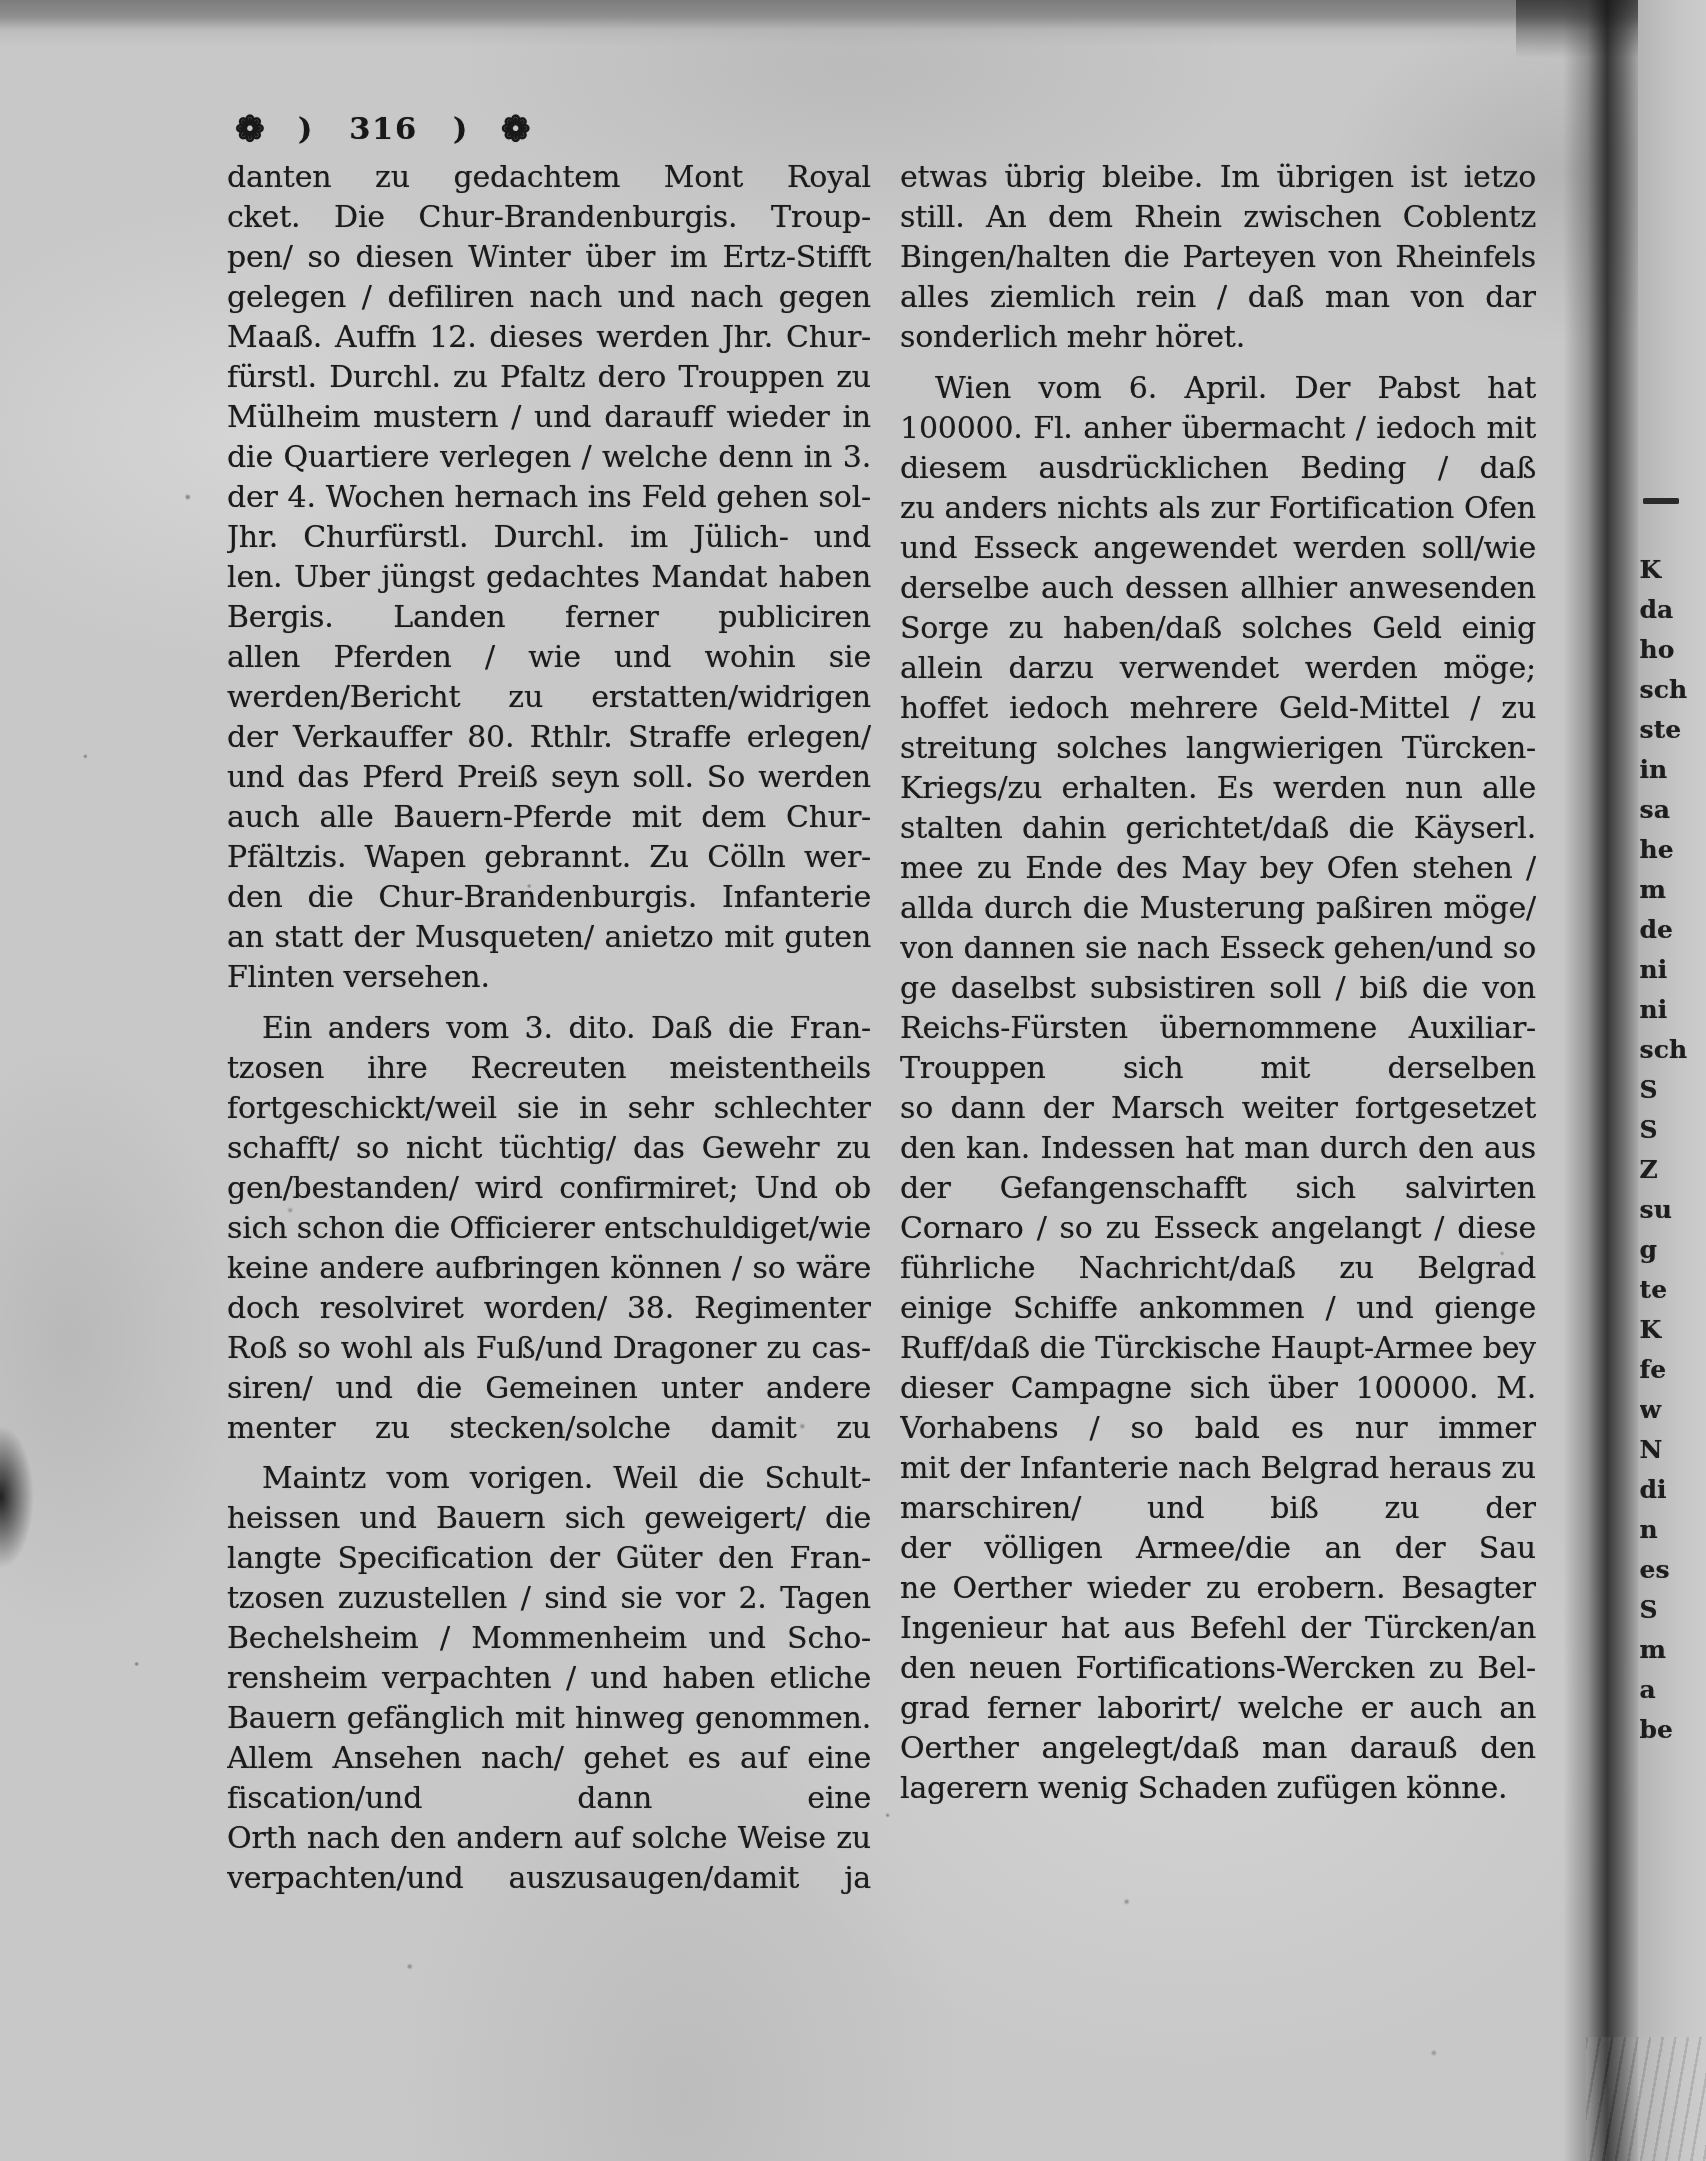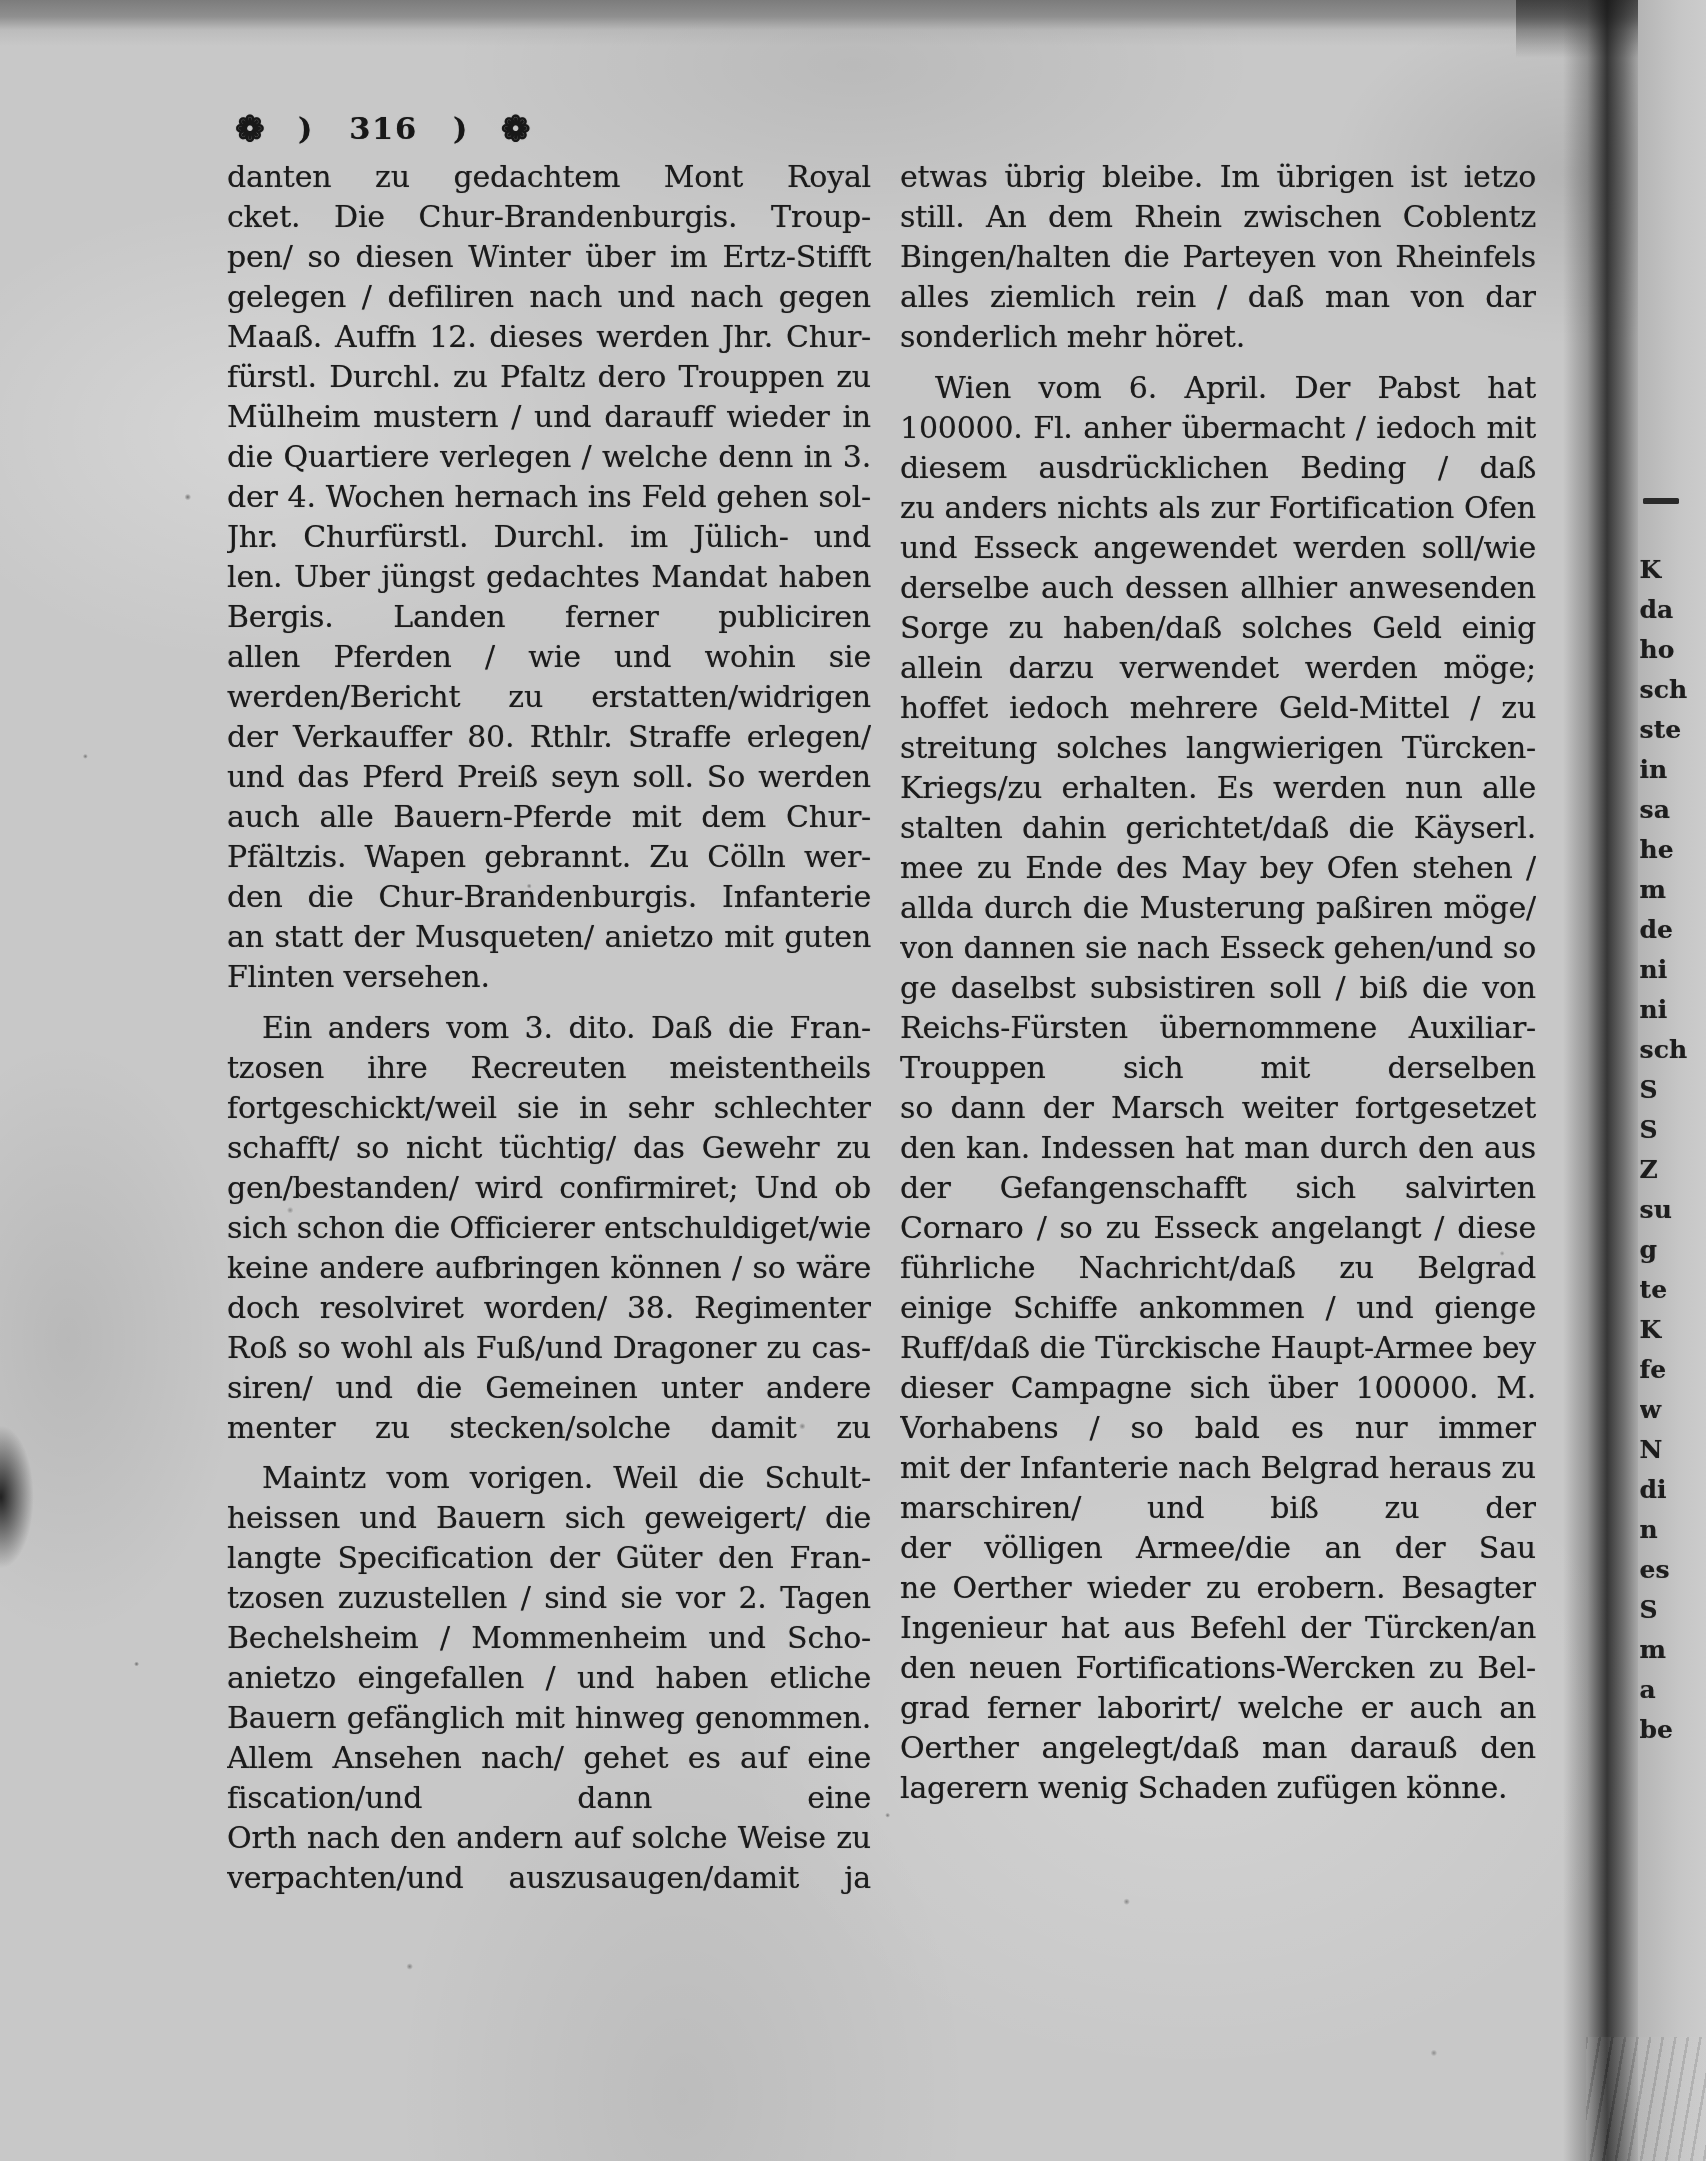--- a/index.html
+++ b/index.html
@@ -154,21 +154,21 @@
         <div class="line">Roß so wohl als Fuß/und Dragoner zu cas-</div>
         <div class="line">siren/ und die Gemeinen unter andere Regi-</div>
         <div class="line last">menter zu stecken/solche damit zu completirn.</div>
       </div>
       <div class="paragraph indent">
         <div class="line">Maintz vom vorigen.  Weil die Schult-</div>
         <div class="line">heissen und Bauern sich geweigert/ die ver-</div>
         <div class="line">langte Specification der Güter den Fran-</div>
         <div class="line">tzosen zuzustellen / sind sie vor 2. Tagen zu</div>
         <div class="line">Bechelsheim / Mommenheim und Scho-</div>
-        <div class="line">anietzo eingefallen / und haben etliche</div>
+        <div class="line">rensheim verpachten / und haben etliche</div>
         <div class="line">Bauern gefänglich mit hinweg genommen.</div>
         <div class="line">Allem Ansehen nach/ gehet es auf eine Con-</div>
         <div class="line">fiscation/und dann eine Verpachtung/einen</div>
         <div class="line">Orth nach den andern auf solche Weise zu</div>
         <div class="line last">verpachten/und auszusaugen/damit ja nicht</div>
       </div>
     </div>
   <div class="col right" id="right-col">
       <div class="paragraph">
         <div class="line">etwas übrig bleibe. Im übrigen ist ietzo alles</div>

